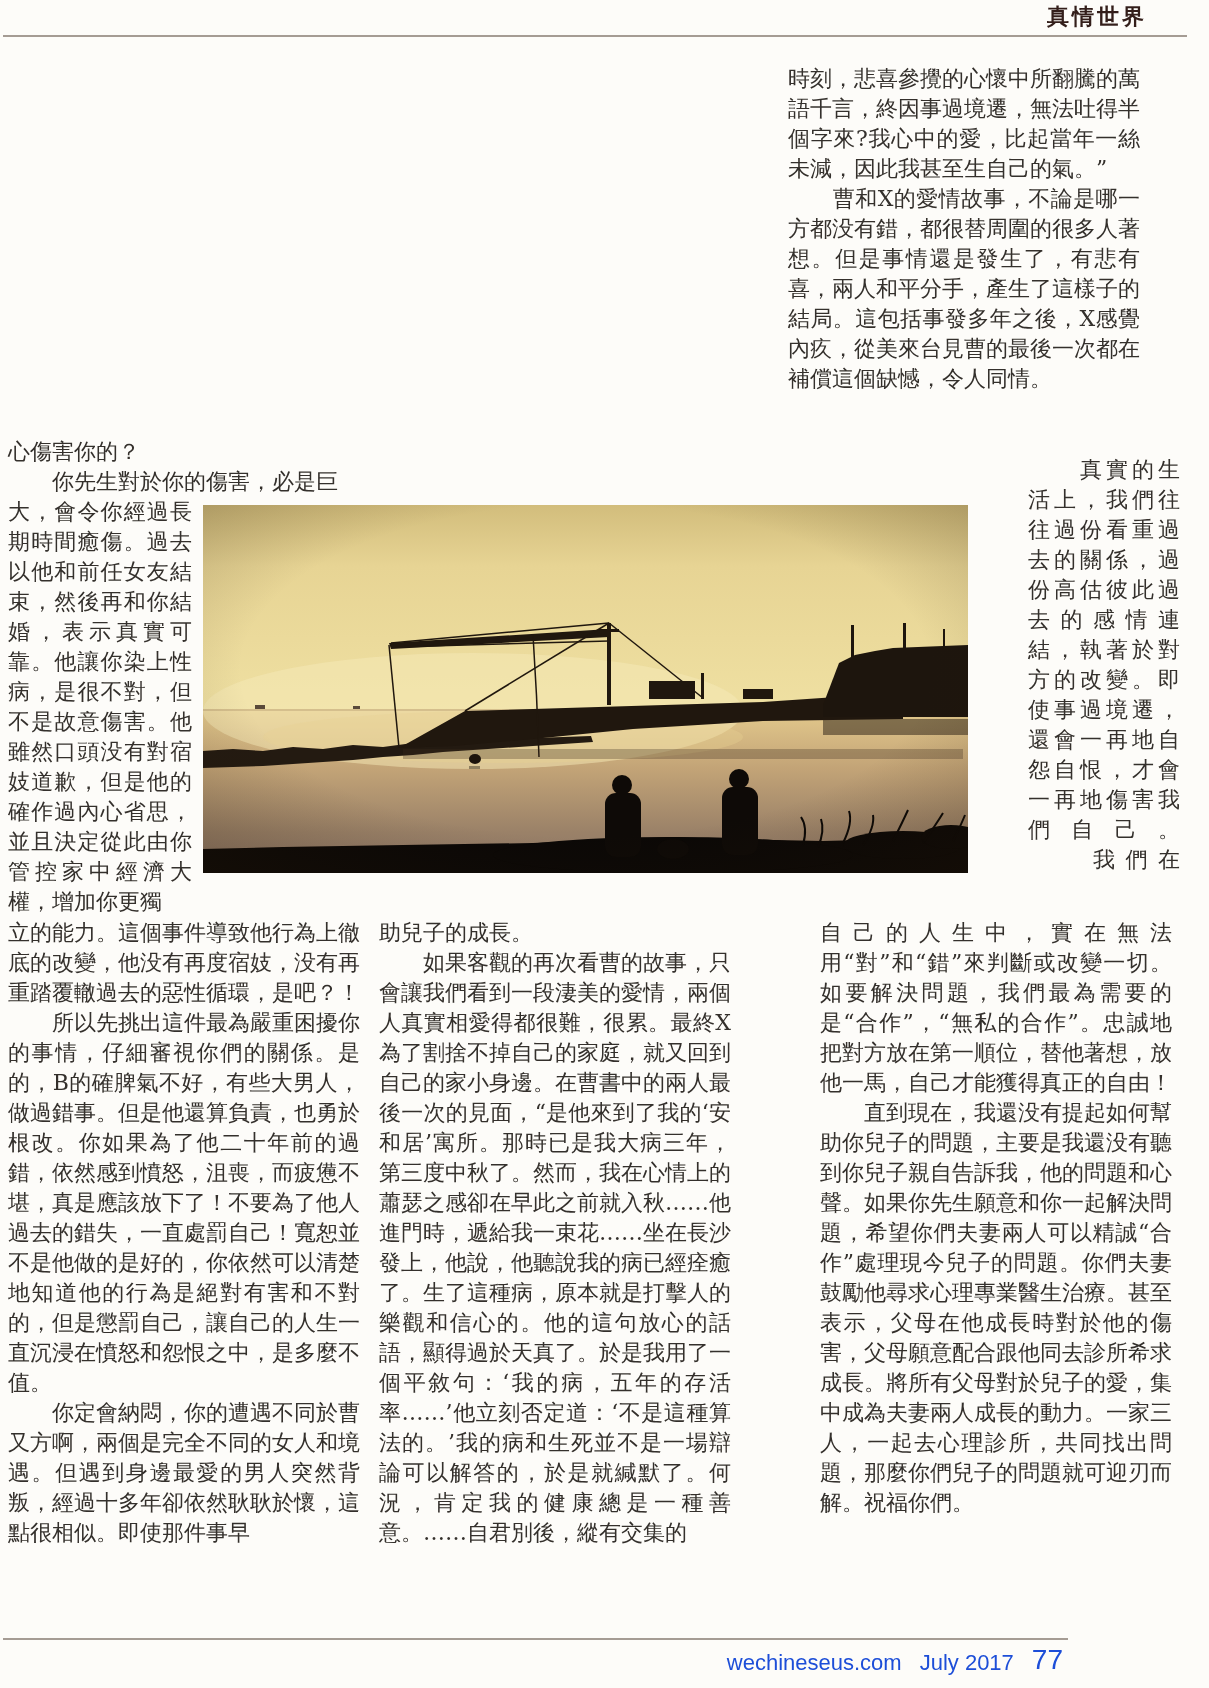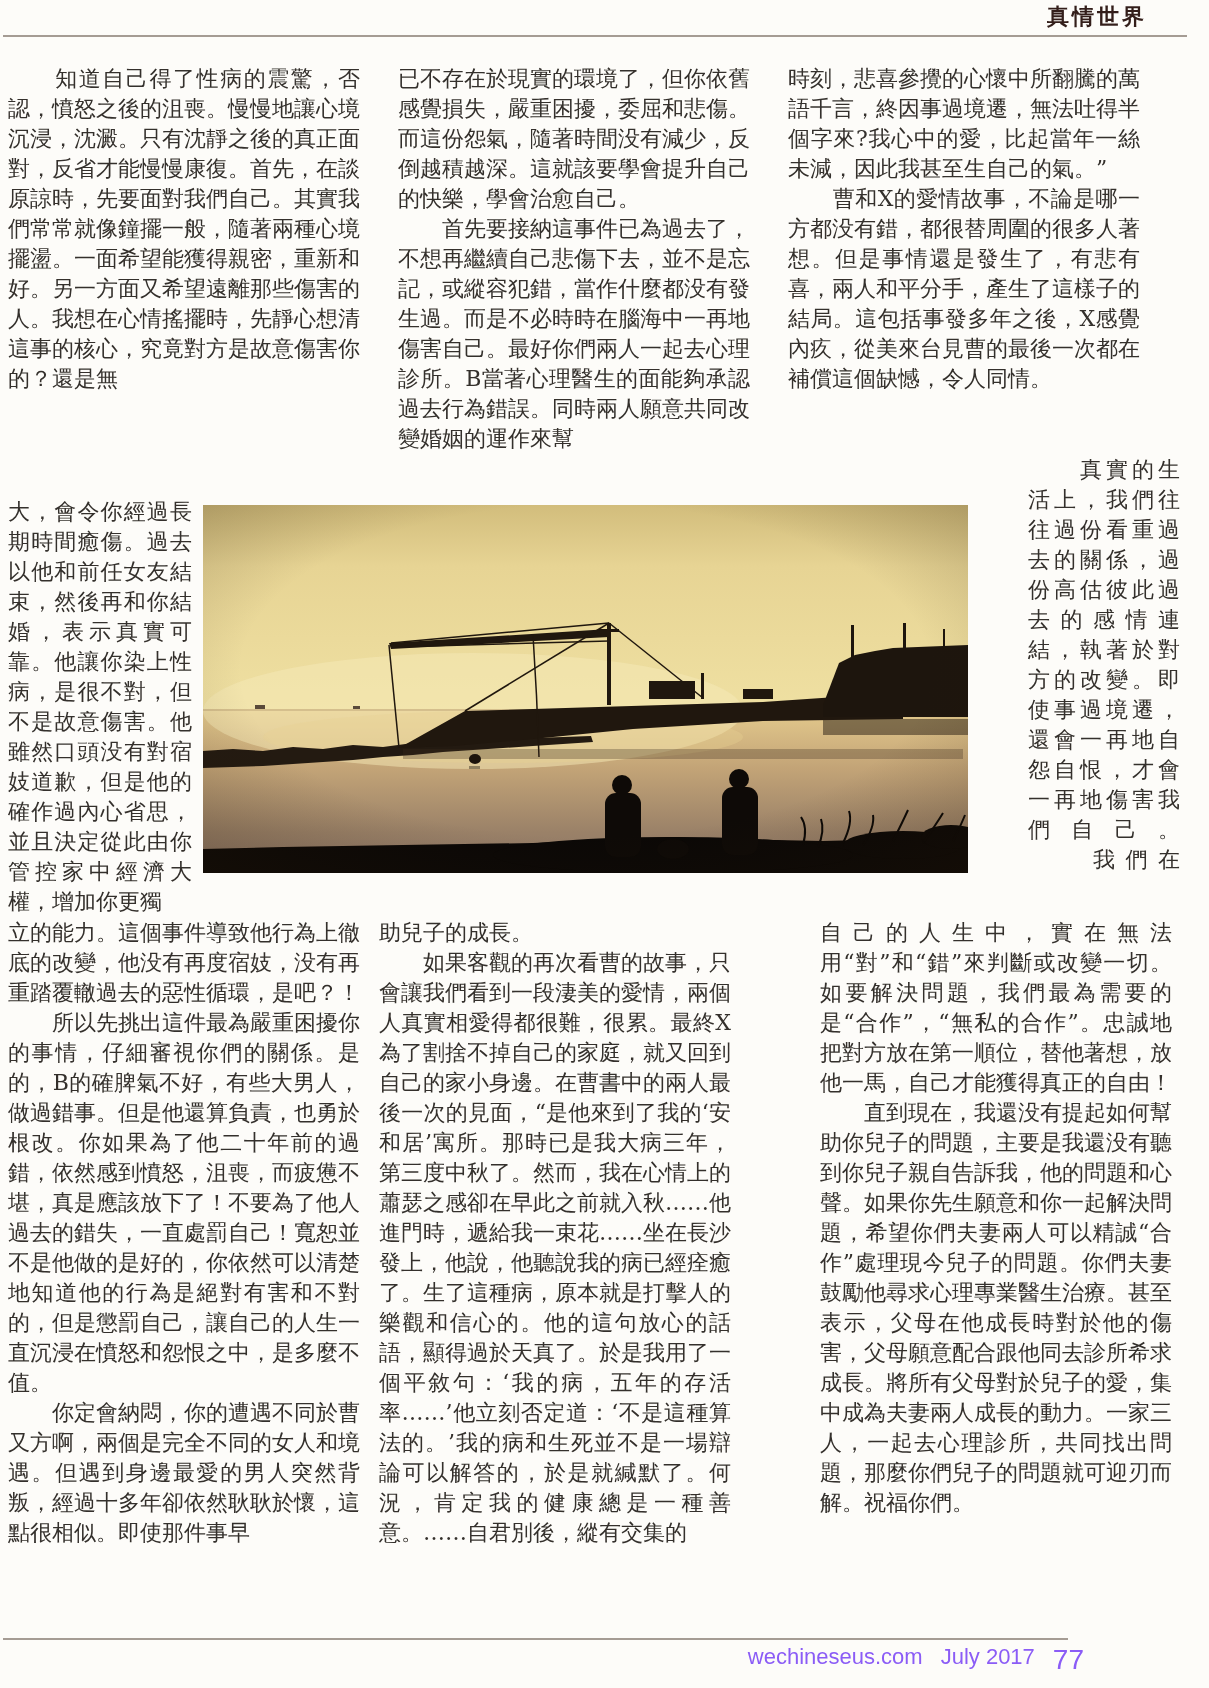--- a/index.html
+++ b/index.html
@@ -22,44 +22,43 @@
     font-size:22px;line-height:30px;
     text-align:justify;
     text-justify:inter-character;
     word-break:break-all;
     white-space:pre-wrap;
   }
   .col.spread{text-align-last:justify;margin-left:40px;}
   .photo{position:absolute;left:203px;top:505px;width:765px;height:368px;}
   .photo svg{display:block;width:100%;height:100%;}
   .footer-meta{
-    position:absolute;top:1644px;right:125px;
-    display:flex;align-items:flex-start;gap:18px;
+    position:absolute;top:1644px;right:146px;
+    display:flex;align-items:flex-end;gap:18px;
     font-family:"Liberation Sans","DejaVu Sans",sans-serif;
-    color:#8b5cf6;
+    color:#1d4ed8;
   }
   .footer-site,.footer-date{font-size:22px;}
   .footer-page{font-size:28px;}
 </style>
 </head>
 <body>
 
 <div class="page">
 
   <div class="section-title">真情世界</div>
   <div class="rule" style="top:35px;left:3px;width:1184px;"></div>
 
-  <div class="col" style="left:8px;top:64px;width:352px;">　　知道自己得了性病的震驚，否認，憤怒之後的沮喪。慢慢地讓心境沉浸，沈澱。只有沈靜之後的真正面對，反省才能慢慢康復。首先，在談原諒時，先要面對我們自己。其實我們常常就像鐘擺一般，隨著兩種心境擺盪。一面希望能獲得親密，重新和好。另一方面又希望遠離那些傷害的人。我想在心情搖擺時，先靜心想清這事的核心，究竟對方是故意傷害你的？還是無</div>
+  <div class="col" style="left:8px;top:437px;width:352px;">心傷害你的？
+　　你先生對於你的傷害，必是巨</div>
   <div class="col" style="left:8px;top:497px;width:184px;">大，會令你經過長期時間癒傷。過去以他和前任女友結束，然後再和你結婚，表示真實可靠。他讓你染上性病，是很不對，但不是故意傷害。他雖然口頭没有對宿妓道歉，但是他的確作過內心省思，並且決定從此由你管控家中經濟大權，增加你更獨</div>
   <div class="col" style="left:8px;top:918px;width:352px;">立的能力。這個事件導致他行為上徹底的改變，他没有再度宿妓，没有再重踏覆轍過去的惡性循環，是吧？！
 　　所以先挑出這件最為嚴重困擾你的事情，仔細審視你們的關係。是的，B的確脾氣不好，有些大男人，做過錯事。但是他還算負責，也勇於根改。你如果為了他二十年前的過錯，依然感到憤怒，沮喪，而疲憊不堪，真是應該放下了！不要為了他人過去的錯失，一直處罰自己！寬恕並不是他做的是好的，你依然可以清楚地知道他的行為是絕對有害和不對的，但是懲罰自己，讓自己的人生一直沉浸在憤怒和怨恨之中，是多麼不值。
 　　你定會納悶，你的遭遇不同於曹又方啊，兩個是完全不同的女人和境遇。但遇到身邊最愛的男人突然背叛，經過十多年卻依然耿耿於懷，這點很相似。即使那件事早</div>
 
-  <div class="col" style="left:398px;top:64px;width:352px;">已不存在於現實的環境了，但你依舊感覺損失，嚴重困擾，委屈和悲傷。而這份怨氣，隨著時間没有減少，反倒越積越深。這就該要學會提升自己的快樂，學會治愈自己。
-　　首先要接納這事件已為過去了，不想再繼續自己悲傷下去，並不是忘記，或縱容犯錯，當作什麼都没有發生過。而是不必時時在腦海中一再地傷害自己。最好你們兩人一起去心理診所。B當著心理醫生的面能夠承認過去行為錯誤。同時兩人願意共同改變婚姻的運作來幫</div>
   <div class="col" style="left:379px;top:918px;width:352px;">助兒子的成長。
 　　如果客觀的再次看曹的故事，只會讓我們看到一段淒美的愛情，兩個人真實相愛得都很難，很累。最終X為了割捨不掉自己的家庭，就又回到自己的家小身邊。在曹書中的兩人最後一次的見面，“是他來到了我的‘安和居’寓所。那時已是我大病三年，第三度中秋了。然而，我在心情上的蕭瑟之感卻在早此之前就入秋……他進門時，遞給我一束花……坐在長沙發上，他說，他聽說我的病已經痊癒了。生了這種病，原本就是打擊人的樂觀和信心的。他的這句放心的話語，顯得過於天真了。於是我用了一個平敘句：‘我的病，五年的存活率……’他立刻否定道：‘不是這種算法的。’我的病和生死並不是一場辯論可以解答的，於是就緘默了。何況，肯定我的健康總是一種善意。……自君別後，縱有交集的</div>
 
   <div class="col" style="left:788px;top:64px;width:352px;">時刻，悲喜參攪的心懷中所翻騰的萬語千言，終因事過境遷，無法吐得半個字來?我心中的愛，比起當年一絲未減，因此我甚至生自己的氣。”
 　　曹和X的愛情故事，不論是哪一方都没有錯，都很替周圍的很多人著想。但是事情還是發生了，有悲有喜，兩人和平分手，產生了這樣子的結局。這包括事發多年之後，X感覺內疚，從美來台見曹的最後一次都在補償這個缺憾，令人同情。</div>
   <div class="col spread" style="left:988px;top:455px;width:152px;">　　真實的生活上，我們往往過份看重過去的關係，過份高估彼此過去的感情連結，執著於對方的改變。即使事過境遷，還會一再地自怨自恨，才會一再地傷害我們自己。
 　　我們在</div>
   <div class="col" style="left:820px;top:918px;width:352px;">自己的人生中，實在無法用“對”和“錯”來判斷或改變一切。如要解決問題，我們最為需要的是“合作”，“無私的合作”。忠誠地把對方放在第一順位，替他著想，放他一馬，自己才能獲得真正的自由！
 　　直到現在，我還没有提起如何幫助你兒子的問題，主要是我還没有聽到你兒子親自告訴我，他的問題和心聲。如果你先生願意和你一起解決問題，希望你們夫妻兩人可以精誠“合作”處理現今兒子的問題。你們夫妻鼓勵他尋求心理專業醫生治療。甚至表示，父母在他成長時對於他的傷害，父母願意配合跟他同去診所希求成長。將所有父母對於兒子的愛，集中成為夫妻兩人成長的動力。一家三人，一起去心理診所，共同找出問題，那麼你們兒子的問題就可迎刃而解。祝福你們。</div>
 

